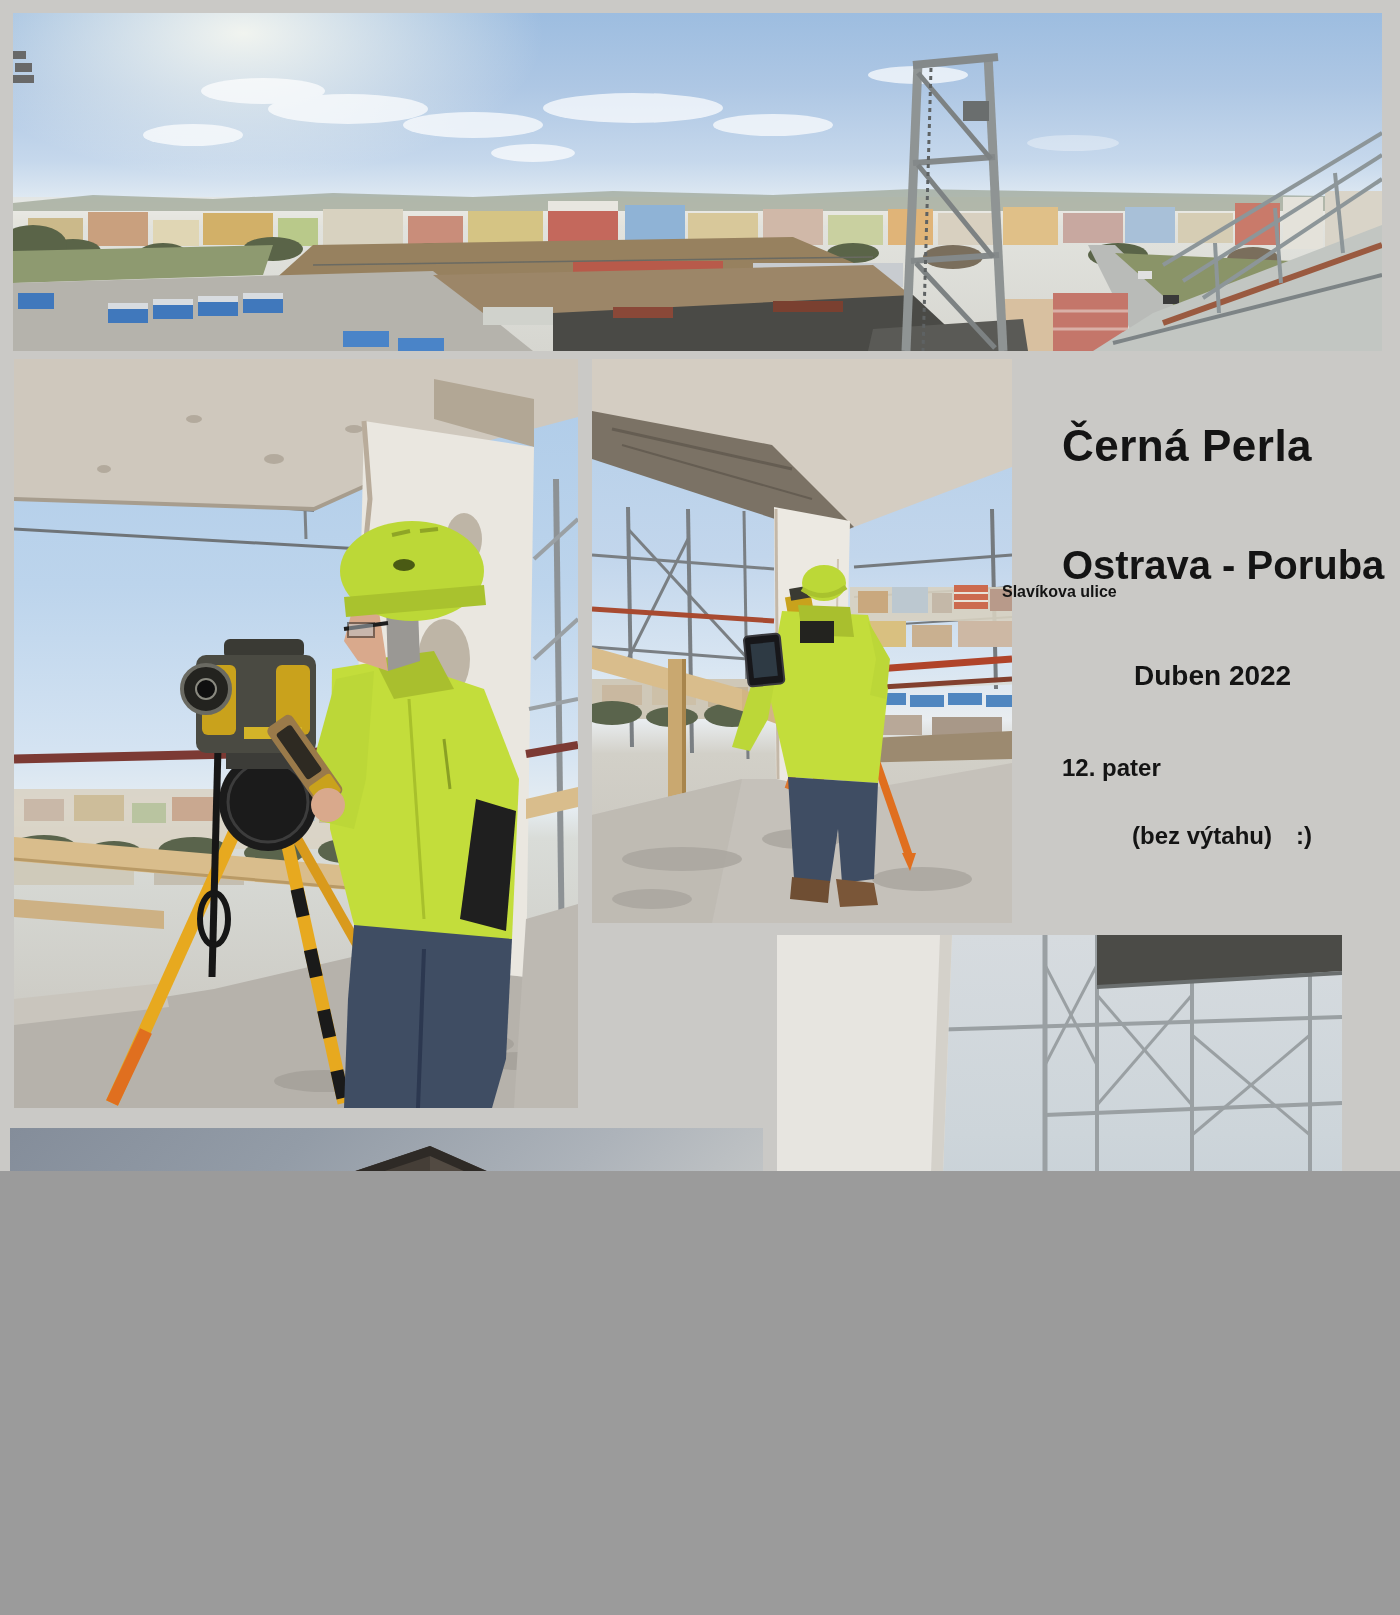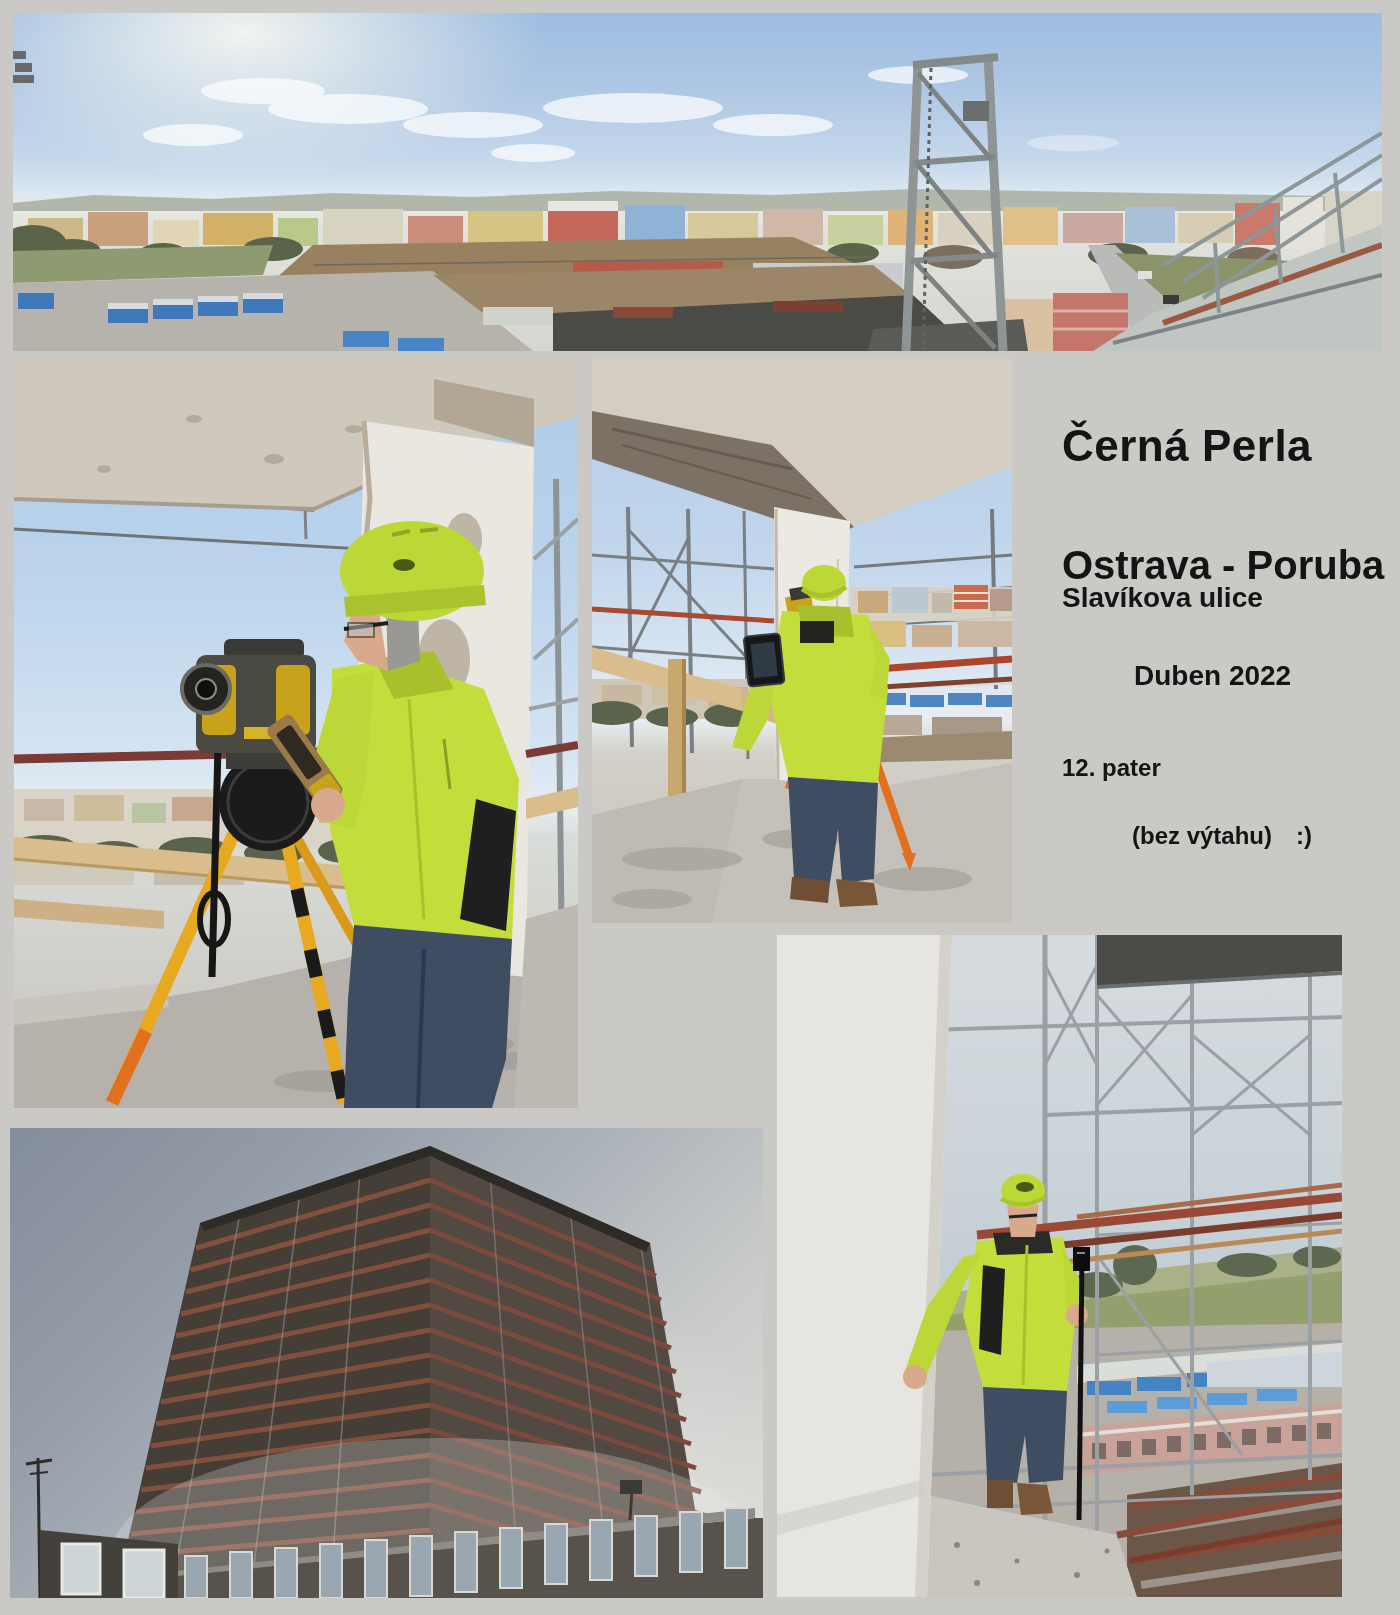--- a/index.html
+++ b/index.html
@@ -1,17 +1,17 @@
 <!DOCTYPE html>
 <html><head>
 <meta charset="utf-8">
 <style>
   html,body{margin:0;padding:0;background:#9b9b9b;}
   .canvas{
-    position:relative;width:1400px;height:1615px;margin:0 auto;
+    position:relative;width:1400px;height:1171px;margin:0 auto;
     background:#cac9c6;overflow:hidden;
     font-family:"Liberation Sans","DejaVu Sans",sans-serif;
   }
   .photo{position:absolute;margin:0;padding:0;overflow:hidden;}
   .photo svg{position:absolute;left:0;top:0;width:100%;height:100%;display:block;}
 
   
   .panorama{left:13px;top:13px;width:1369px;height:338px;
     background:
       radial-gradient(ellipse 430px 210px at 230px 20px, rgba(255,253,242,.85), rgba(255,253,242,0) 70%),
@@ -25,21 +25,21 @@
       radial-gradient(circle 300px at 53% 82%, rgba(248,247,243,.95), rgba(248,247,243,0) 70%),
       radial-gradient(circle 420px at 70% 95%, rgba(238,237,232,.8), rgba(238,237,232,0) 70%),
       linear-gradient(135deg,#848d9a 0%,#939ca7 25%,#adb3ba 50%,#c9cbca 72%,#dddcd8 100%);}
   .edge-photo{left:777px;top:935px;width:565px;height:662px;
     background:linear-gradient(180deg,#d6dbdf 0%,#cdd5da 30%,#c3cdd4 52%,#cbd0cf 62%,#c2c0b8 70%);}
 
   
   .cap{position:absolute;color:#141414;font-weight:bold;white-space:nowrap;line-height:1;}
   .cap-title {left:1062px;top:424px;font-size:44px;letter-spacing:.5px;}
   .cap-city  {left:1062px;top:545px;font-size:40px;}
-  .cap-street{left:1062px;top:584px;font-size:28px;}
+  .cap-street{left:1002px;top:584px;font-size:16px;}
   .cap-date  {left:1134px;top:662px;font-size:28px;}
   .cap-floor {left:1062px;top:756px;font-size:24px;}
   .cap-note  {left:1132px;top:824px;font-size:24px;}
   .cap-note .smiley{display:inline-block;margin-left:24px;}
 </style>
 </head>
 <body>
 
 <div class="canvas">
 

